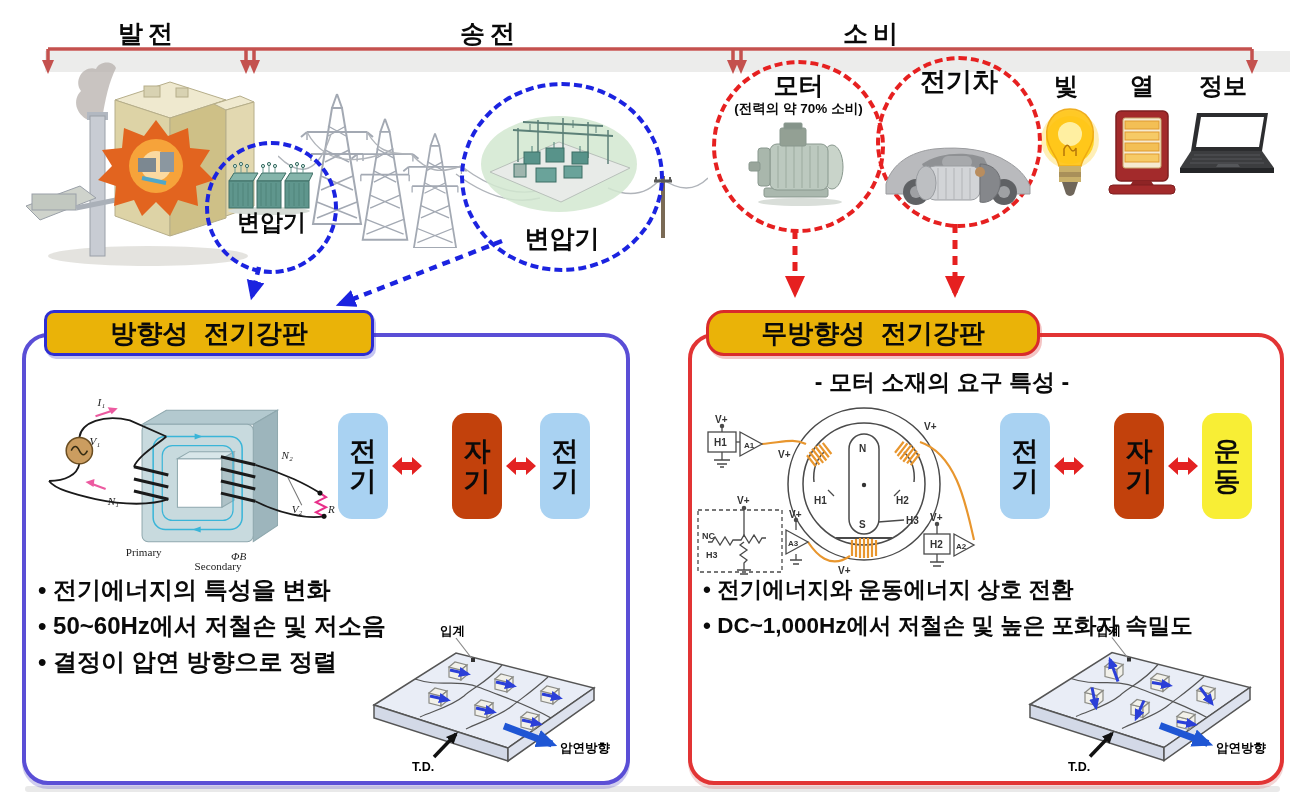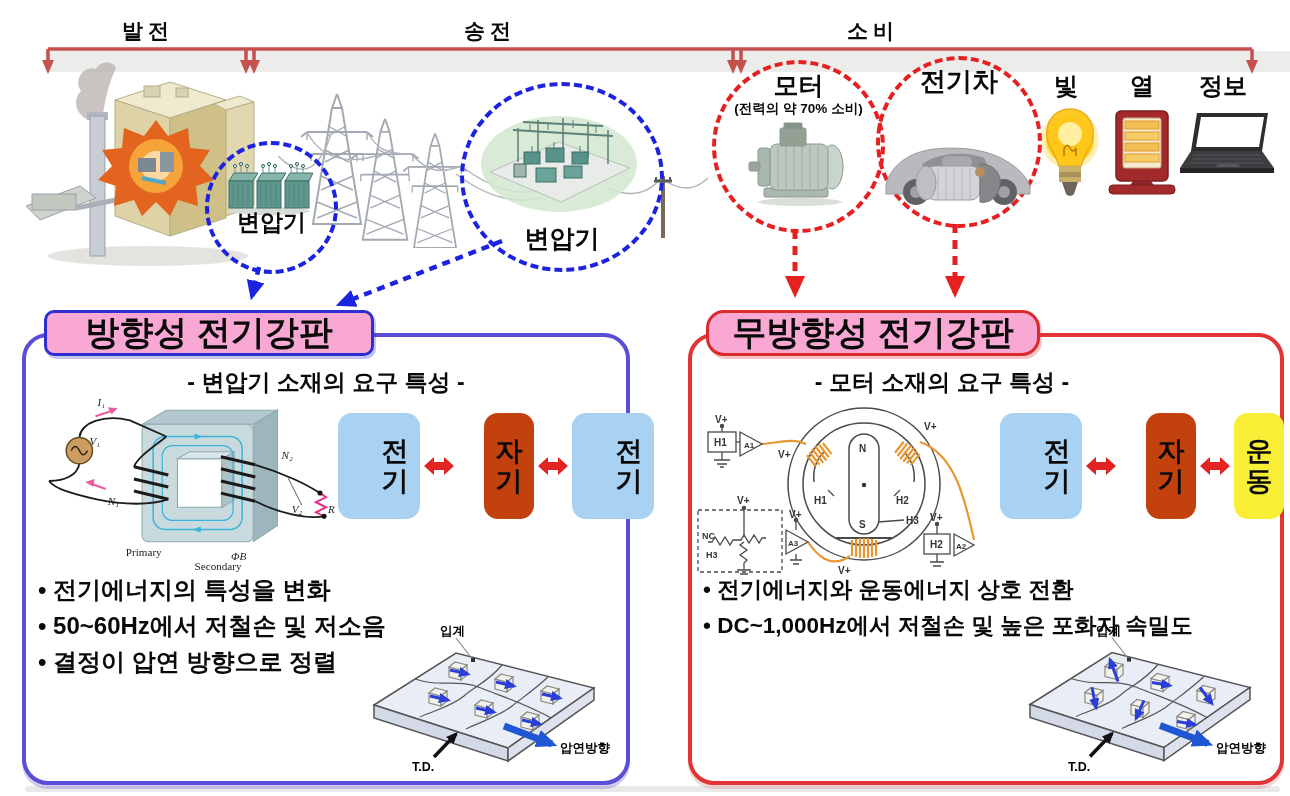--- a/index.html
+++ b/index.html
@@ -1,37 +1,37 @@
 <!DOCTYPE html>
 <html><head>
 <meta charset="utf-8">
 <style>
   html,body{margin:0;padding:0;background:#ffffff;}
   #stage{position:relative;width:1290px;height:796px;background:#ffffff;overflow:hidden;
          font-family:"Liberation Sans","DejaVu Sans",sans-serif;color:#0a0a0a;}
   .abs{position:absolute;}
   svg{display:block;}
-  .stage-label{font-size:21px;font-weight:800;letter-spacing:5px;text-align:center;}
+  .stage-label{font-size:25px;font-weight:800;letter-spacing:5px;text-align:center;}
   .circle-blue{border:4px dashed #1b23e0;border-radius:50%;}
   .circle-red{border:4px dashed #e62020;border-radius:50%;}
   .circ-label{position:absolute;width:100%;text-align:center;font-weight:800;}
   .icon-label{font-size:24px;font-weight:800;text-align:center;}
   .panel{background:#fff;border-radius:26px;box-sizing:border-box;}
   .panel-left{border:4px solid #5a4ed6;box-shadow:0 4px 0 rgba(120,112,205,.35);}
   .panel-right{border:4px solid #e23434;box-shadow:0 4px 0 rgba(215,120,120,.3);}
-  .ptitle{background:#f9a8d4;border-radius:10px;font-size:34px;font-weight:800;text-align:center;
-          display:flex;align-items:center;justify-content:center;z-index:6;box-sizing:border-box;}
+  .ptitle{background:#eab308;border-radius:10px;font-size:26px;font-weight:800;text-align:center;
+          display:flex;align-items:center;justify-content:center;z-index:6;box-sizing:border-box;font-family:Liberation Mono, monospace;}
   .ptitle-left{border:3.5px solid #2e2ed2;box-shadow:2px 3px 0 rgba(46,46,210,.28);}
   .ptitle-right{border:3.5px solid #d92b2b;box-shadow:2px 3px 0 rgba(217,43,43,.28);}
   .subtitle{font-size:23px;font-weight:800;text-align:center;}
   .flowrow{display:flex;align-items:center;}
   .flowbox{width:50px;height:106px;border-radius:14px;display:flex;align-items:center;justify-content:center;
            font-size:27px;font-weight:800;margin:0;}
   .flowbox>span{display:block;width:1.12em;word-break:break-all;text-align:center;line-height:1.12;}
-  .fb-blue{background:#a9d2f2;padding-left:32px;} .fb-green{background:#c2410c;margin-left:26px;} .fb-yellow{background:#f8ee35;}
+  .fb-blue{background:#a9d2f2;} .fb-green{background:#c2410c;margin-left:26px;} .fb-yellow{background:#f8ee35;}
   .flowarr{margin:0 4px;}
   .bullets div{font-weight:800;line-height:36px;white-space:nowrap;}
   .bullets div::before{content:"• ";}
   .bl{font-size:24px;} .br{font-size:22.5px;}
   text{stroke:none;}
 </style>
 </head>
 <body>
 
 <div id="stage">
@@ -248,21 +248,20 @@
       </marker>
     </defs>
     <path d="M259,267 L252,296" stroke="#1b23e0" stroke-width="4.5" stroke-dasharray="8 6" fill="none" marker-end="url(#mb)"></path>
     <path d="M502,241 L340,304" stroke="#1b23e0" stroke-width="4.5" stroke-dasharray="8 6" fill="none" marker-end="url(#mb)"></path>
     <path d="M795,230 L795,293" stroke="#e62020" stroke-width="5" stroke-dasharray="9 7" fill="none" marker-end="url(#mr)"></path>
     <path d="M955,224 L955,293" stroke="#e62020" stroke-width="5" stroke-dasharray="9 7" fill="none" marker-end="url(#mr)"></path>
   </svg>
 
   <div class="abs panel panel-left" style="left:22px;top:333px;width:608px;height:452px;z-index:2;"></div>
   <div class="abs ptitle ptitle-left" style="left:44px;top:310px;width:330px;height:46px;">방향성 전기강판</div>
-  <div class="abs subtitle" style="left:22px;top:367px;width:608px;z-index:5;">- 변압기 소재의 요구 특성 -</div>
 
   <svg class="abs" style="left:32px;top:392px;z-index:5;" width="305" height="182" viewBox="0 0 300 180">
     <polygon points="108,32 132,18 242,18 218,32" fill="#b3c9cf" stroke="#8fa8ae"></polygon>
     <polygon points="218,32 242,18 242,132 218,148" fill="#9db5bc" stroke="#8fa8ae"></polygon>
     <rect x="108" y="32" width="110" height="116" rx="6" fill="#c8dade" stroke="#8fa8ae"></rect>
     <rect x="143" y="66" width="44" height="48" fill="#ffffff" stroke="#8fa8ae"></rect>
     <polygon points="187,66 199,59 199,107 187,114" fill="#aec2c7" stroke="#8fa8ae"></polygon>
     <polygon points="143,66 155,59 199,59 187,66" fill="#d8e6e9" stroke="#8fa8ae"></polygon>
     <rect x="119" y="44" width="88" height="92" rx="12" fill="none" stroke="#3ab5d8" stroke-width="1.5"></rect>
     <rect x="128" y="53" width="70" height="74" rx="10" fill="none" stroke="#3ab5d8" stroke-width="1.2"></rect>

